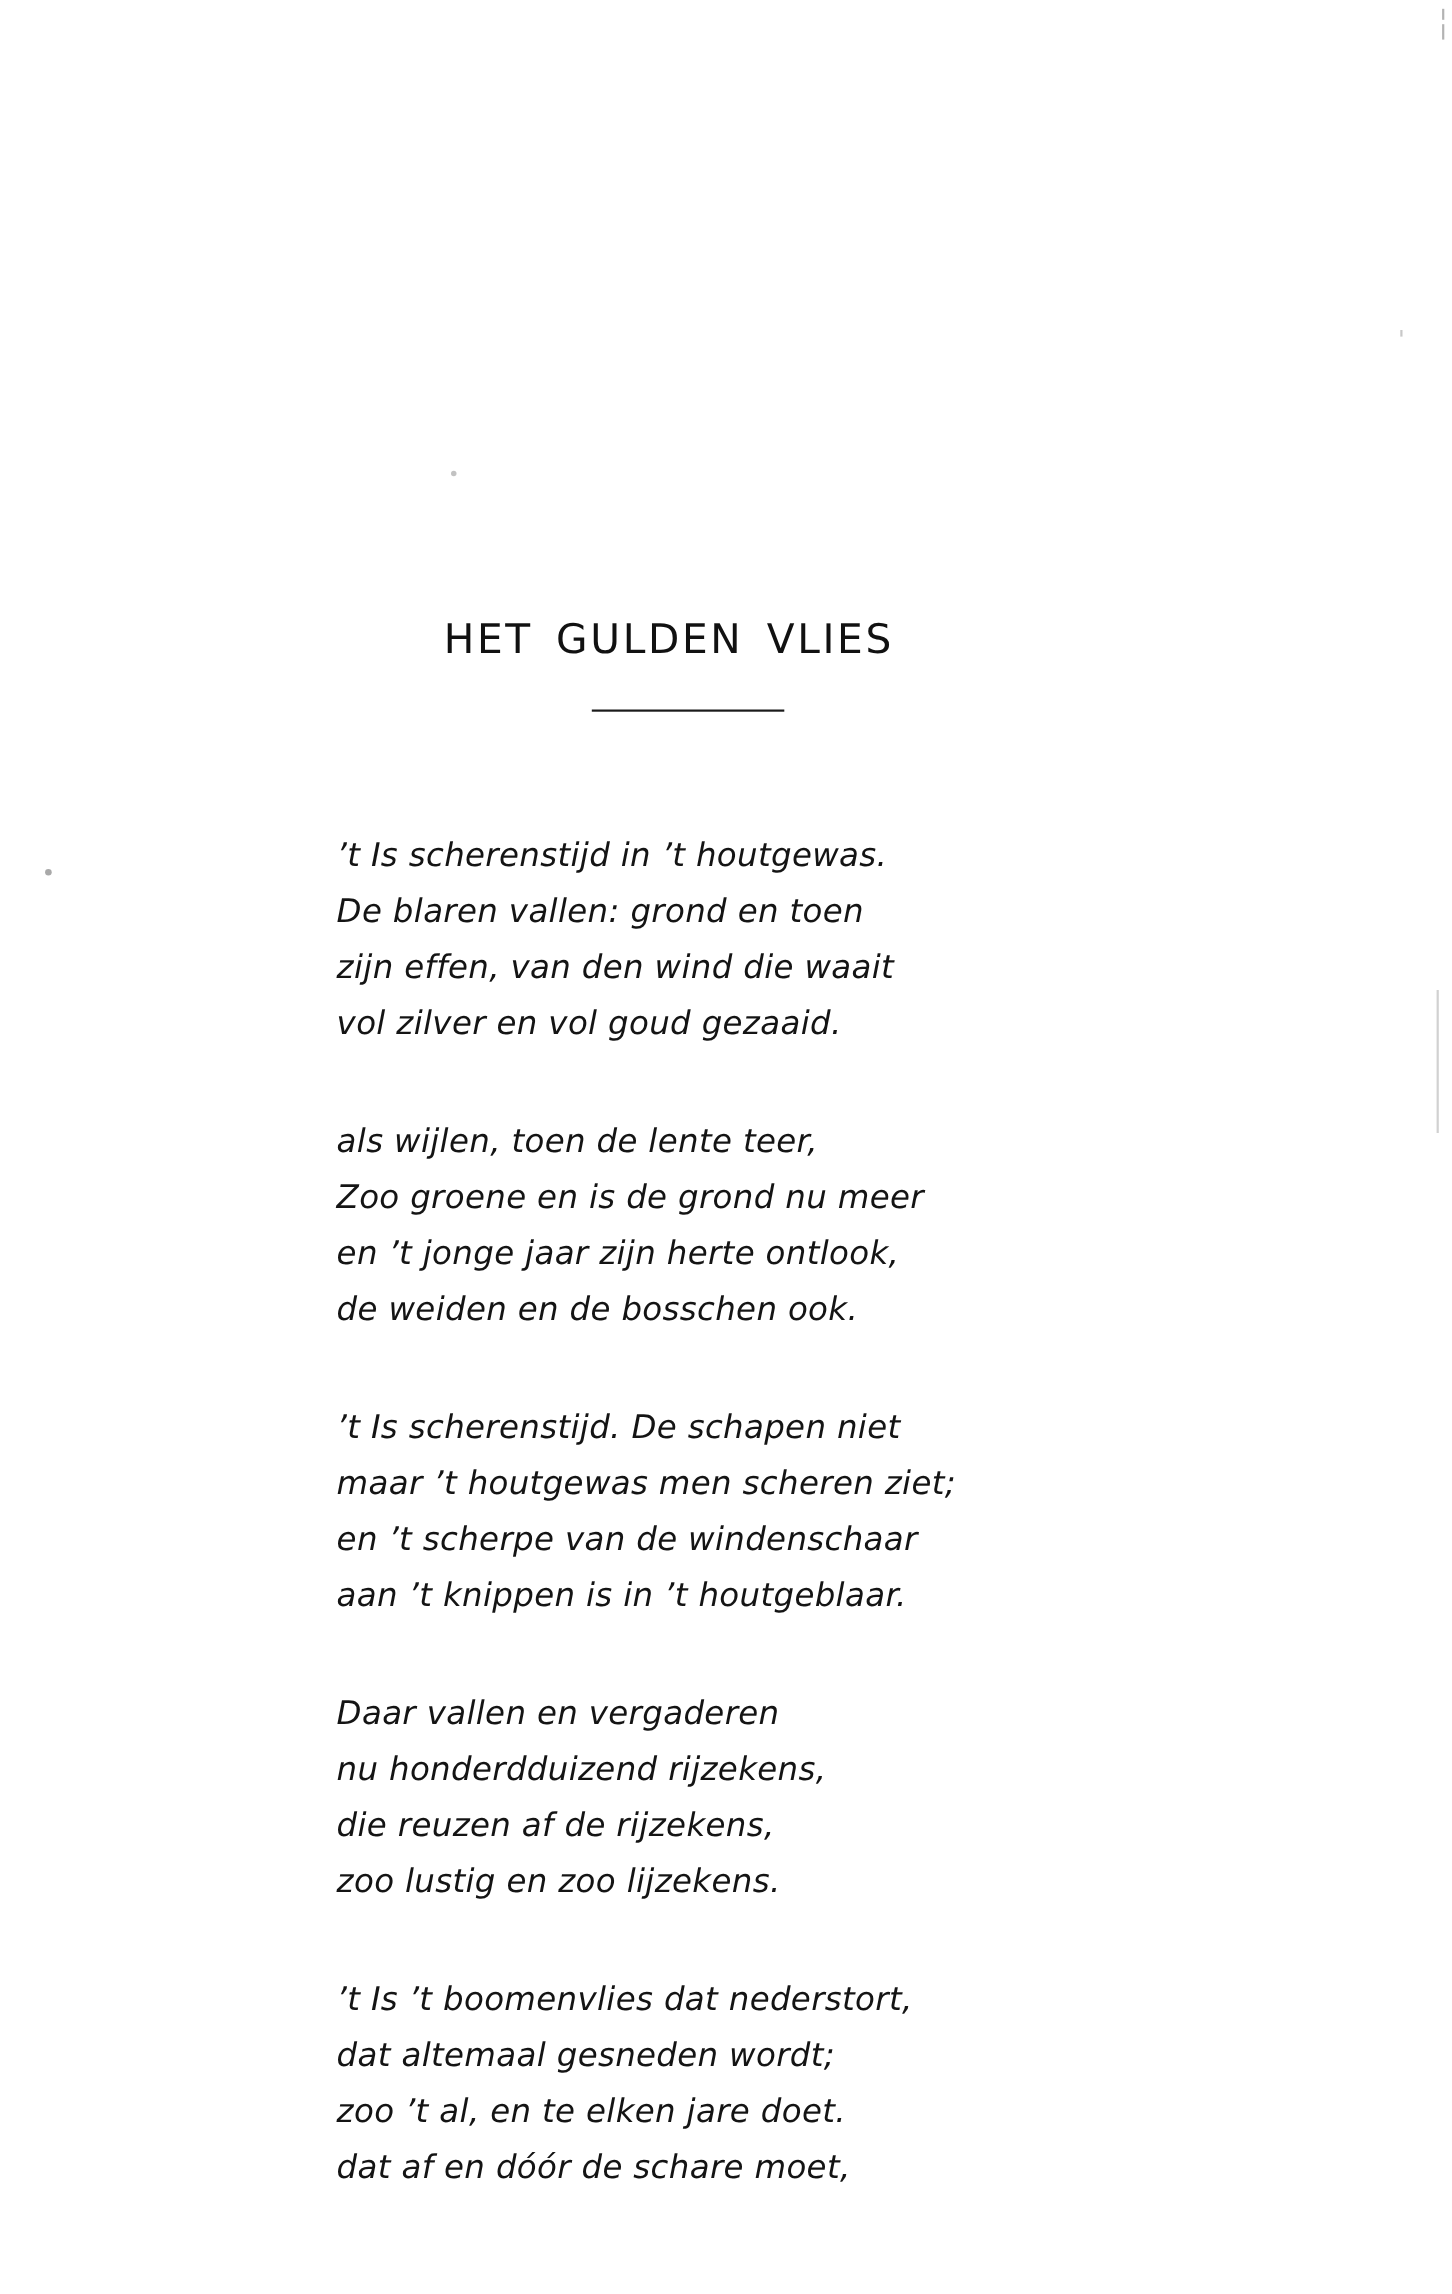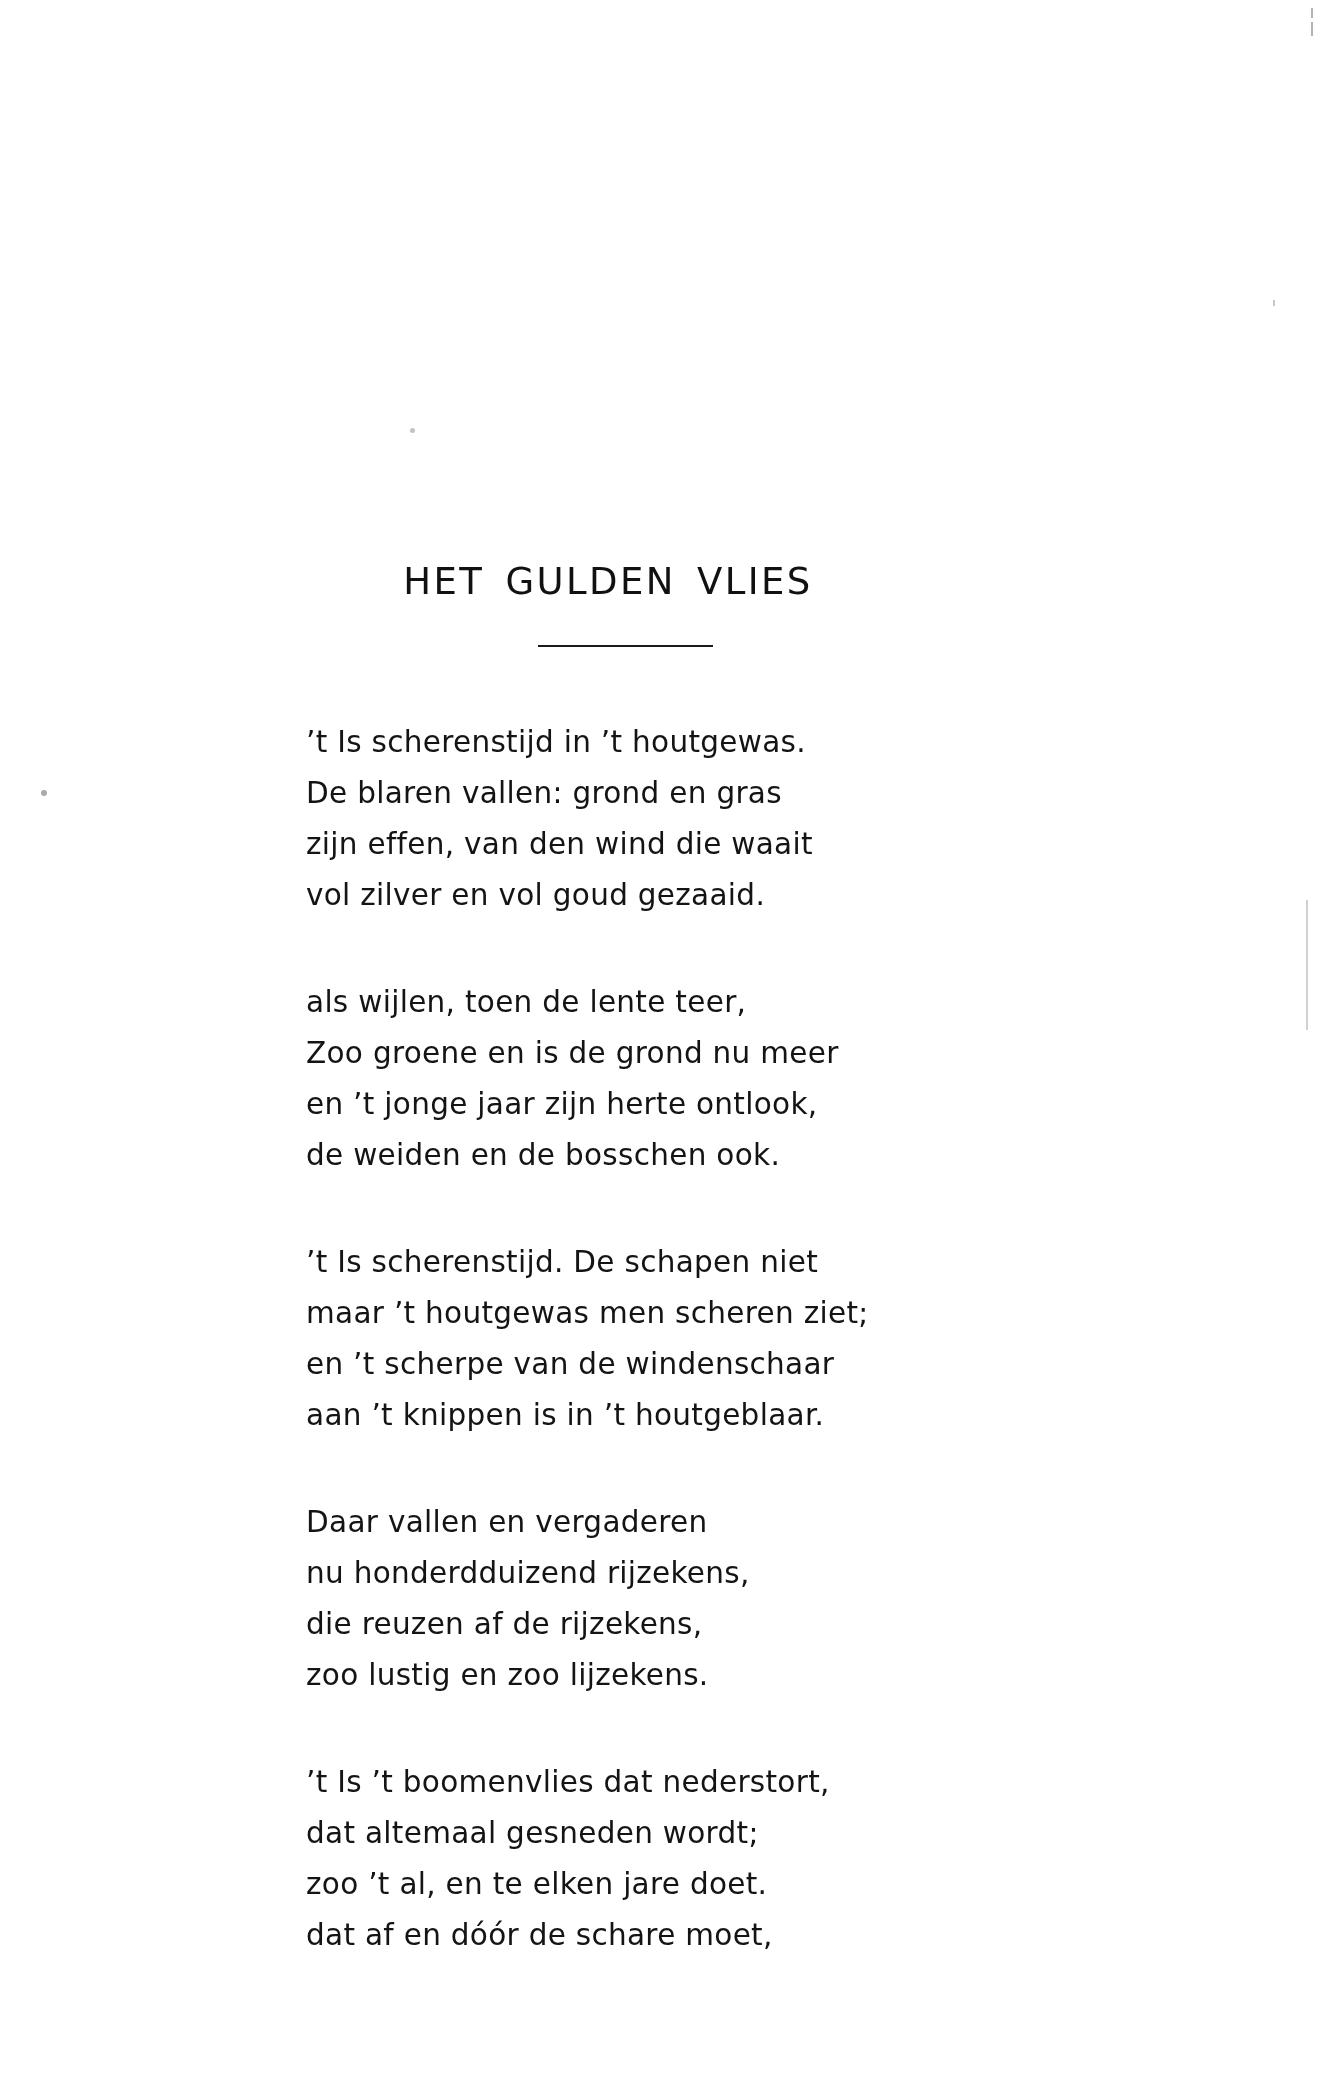--- a/index.html
+++ b/index.html
@@ -64,22 +64,23 @@
     left: 520px;
     top: 645px;
     width: 175px;
     height: 2px;
     background: #1a1a1a;
   }
 
   .stanzas {
     position: absolute;
     left: 288px;
-    top: 717px;
+    top: 752px;
     width: 760px;
+    font-style: italic;
   }
 
   .stanza {
     margin: 0 0 56px 0;
   }
 
   .line {
     font-size: 29.5px;
     line-height: 51px;
     white-space: pre;
@@ -102,21 +103,21 @@
   <div class="content">
 
     <h1 class="poem-title">HET  GULDEN  VLIES</h1>
 
     <div class="title-rule"></div>
 
     <div class="stanzas">
 
       <div class="stanza">
         <div class="line">’t Is scherenstijd in ’t houtgewas.</div>
-        <div class="line">De blaren vallen: grond en gras</div>
+        <div class="line">De blaren vallen: grond en toen</div>
         <div class="line">zijn effen, van den wind die waait</div>
         <div class="line">vol zilver en vol goud gezaaid.</div>
       </div>
 
       <div class="stanza">
         <div class="line">als wijlen, toen de lente teer,</div>
         <div class="line">Zoo groene en is de grond nu meer</div>
         <div class="line">en ’t jonge jaar zijn herte ontlook,</div>
         <div class="line">de weiden en de bosschen ook.</div>
       </div>

